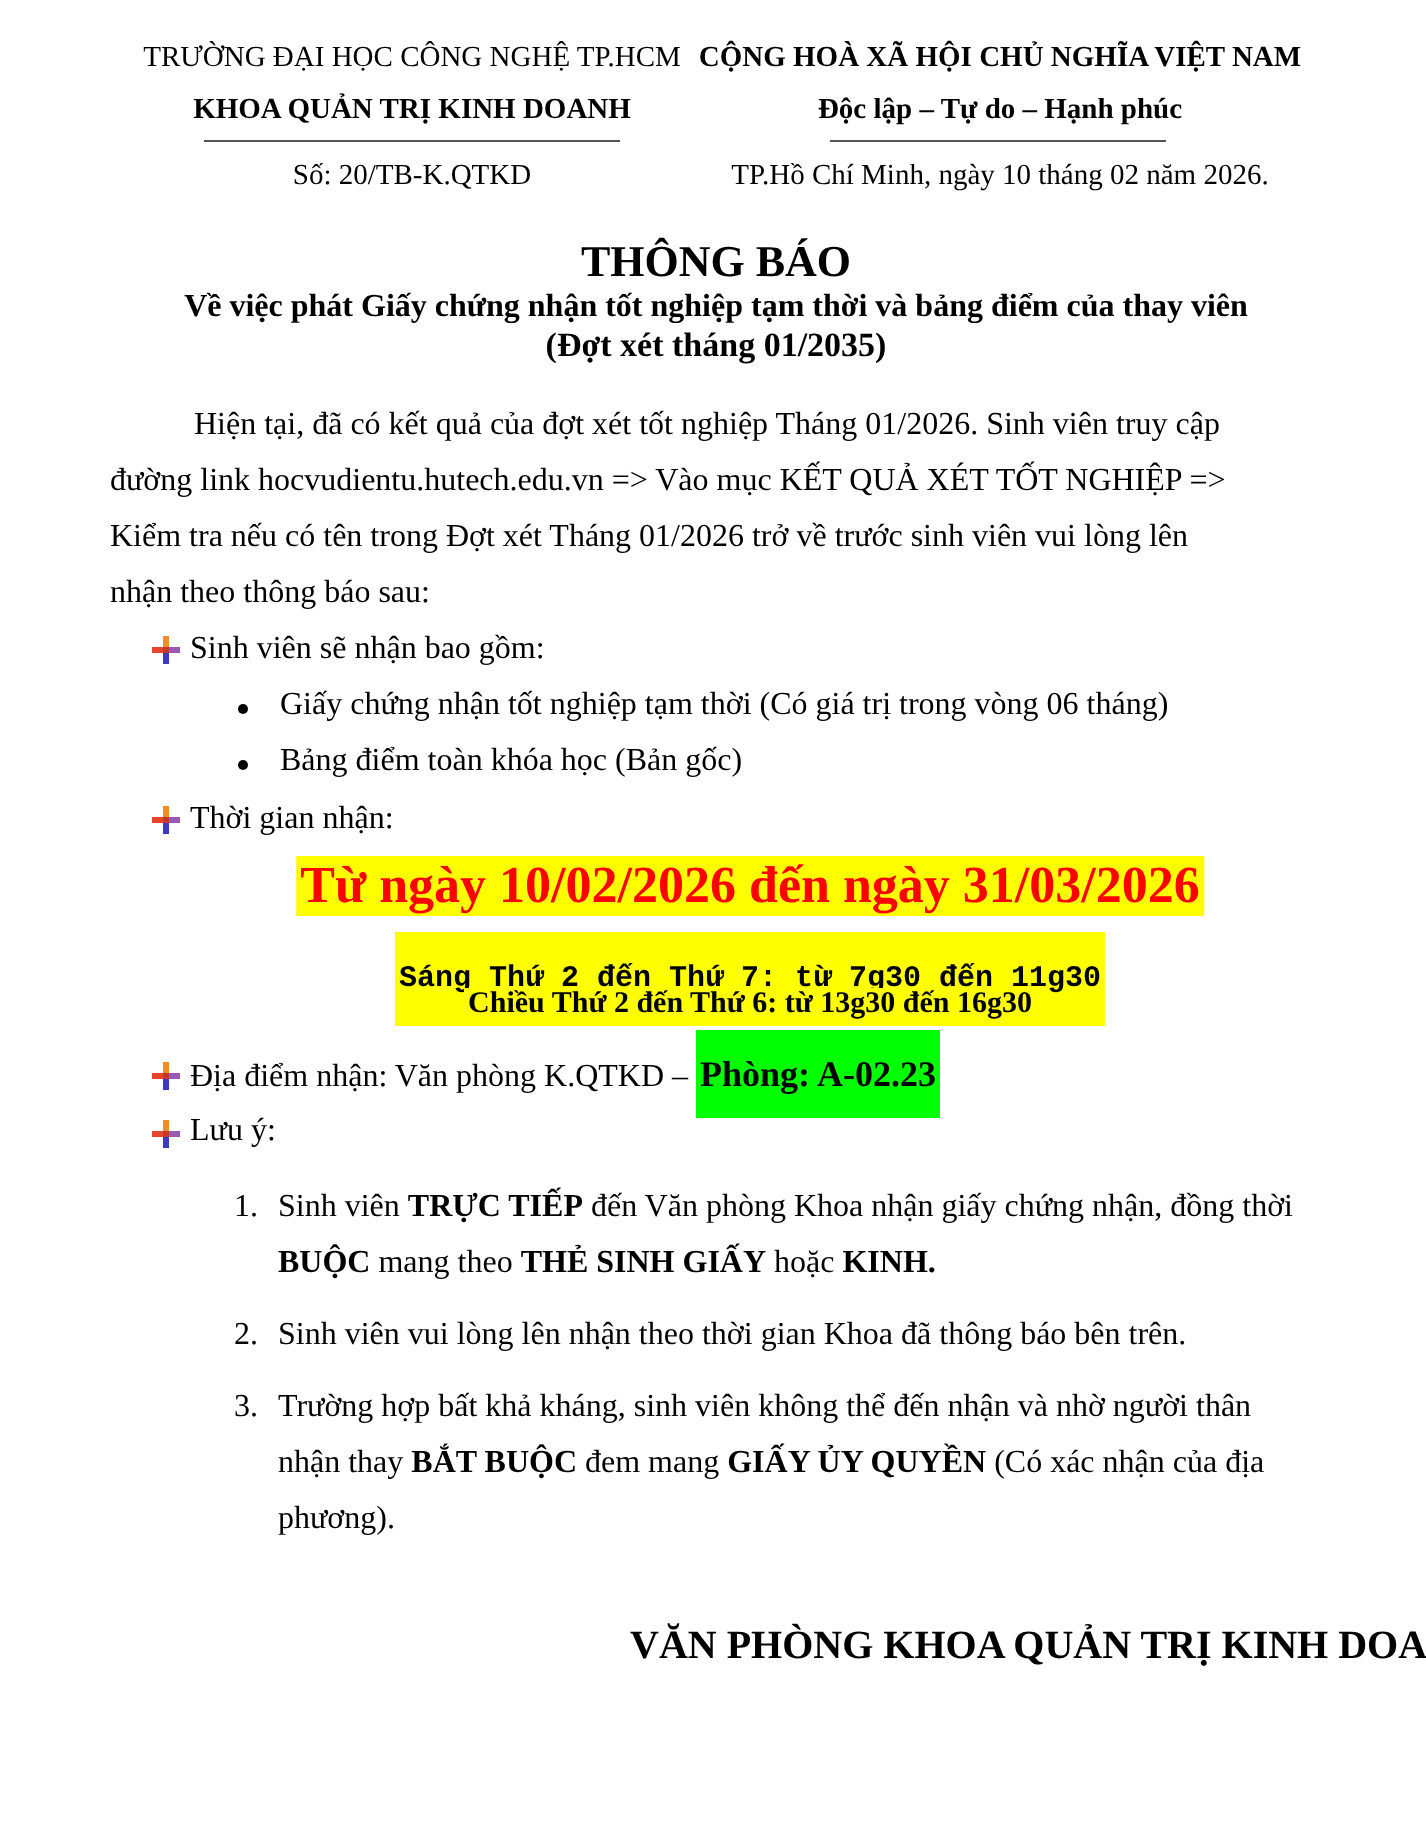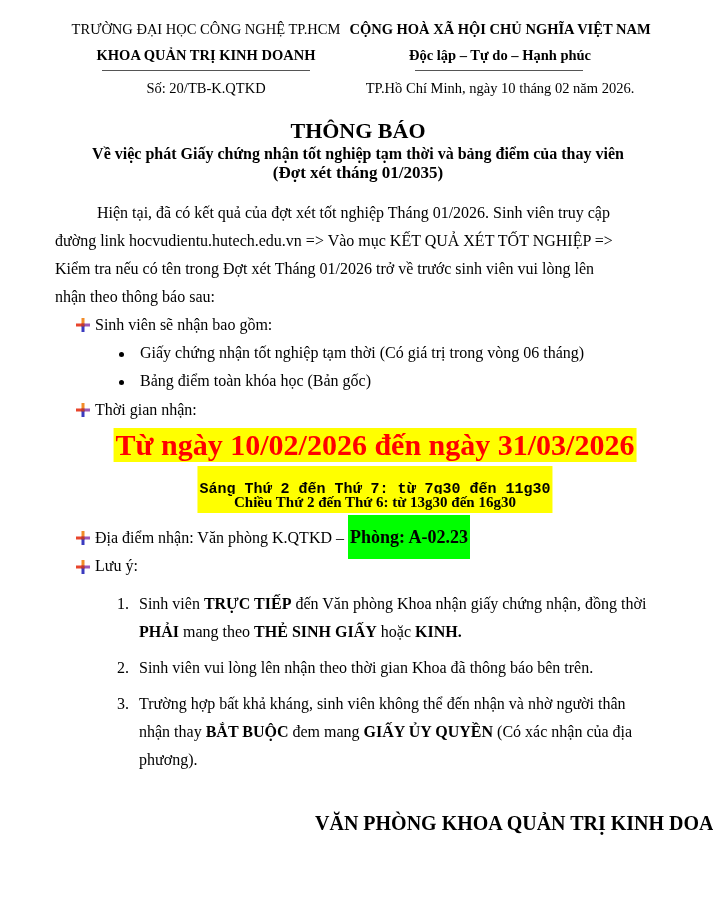--- a/index.html
+++ b/index.html
@@ -14,21 +14,21 @@
   .center-at { transform: translateX(-50%); }
   .hr { position: absolute; height: 1px; background: #555; }
   .title { font-size: 22px; font-weight: bold; }
   .subtitle { font-size: 16px; font-weight: bold; }
   .body-text { font-size: 16px; line-height: 20px; }
   .plus-icon { position: absolute; width: 14px; height: 14px; }
   .dot { position: absolute; width: 5px; height: 5px; border-radius: 50%; background: #000; }
   .hl-yellow { background: #FFFF00; }
   .hl-green { background: #00FF00; }
   .red { color: #FF0000; }
-  .big-date { font-size: 30px; font-weight: bold; }
+  .big-date { font-size: 26px; font-weight: bold; }
   .time-line { font-size: 15px; font-weight: bold; }
 </style>
 </head>
 <body>
 
 <svg width="0" height="0" style="position:absolute">
   <defs>
     <symbol id="plus-sym" viewBox="0 0 14 14">
       <rect x="5.5" y="0" width="3" height="7" fill="#F28C28"></rect>
       <rect x="0" y="5.5" width="7" height="3" fill="#E8452C"></rect>
@@ -86,21 +86,21 @@
 <svg class="plus-icon" style="left:76px; top:560px;">
     <use href="#plus-sym"></use>
   </svg>
 <div class="abs body-text" style="left:95px; top:556px;">Lưu ý:</div>
 
 <div class="abs body-text" style="left:117px; top:594px;">1.</div>
 <div class="abs body-text" style="left:139px; top:594px;">
   <span>Sinh viên </span><span class="b">TRỰC TIẾP</span><span> đến Văn phòng Khoa nhận giấy chứng nhận, đồng thời</span>
 </div>
 <div class="abs body-text" style="left:139px; top:622px;">
-  <span class="b">PHẢI</span><span> mang theo </span><span class="b">THẺ SINH GIẤY</span><span> hoặc </span><span class="b">KINH.</span>
+  <span class="b">BUỘC</span><span> mang theo </span><span class="b">THẺ SINH GIẤY</span><span> hoặc </span><span class="b">KINH.</span>
 </div>
 
 <div class="abs body-text" style="left:117px; top:658px;">2.</div>
 <div class="abs body-text" style="left:139px; top:658px;">Sinh viên vui lòng lên nhận theo thời gian Khoa đã thông báo bên trên.</div>
 
 <div class="abs body-text" style="left:117px; top:694px;">3.</div>
 <div class="abs body-text" style="left:139px; top:694px;">Trường hợp bất khả kháng, sinh viên không thể đến nhận và nhờ người thân</div>
 <div class="abs body-text" style="left:139px; top:722px;">
   <span>nhận thay </span><span class="b">BẮT BUỘC</span><span> đem mang </span><span class="b">GIẤY ỦY QUYỀN</span><span> (Có xác nhận của địa</span>
 </div>

